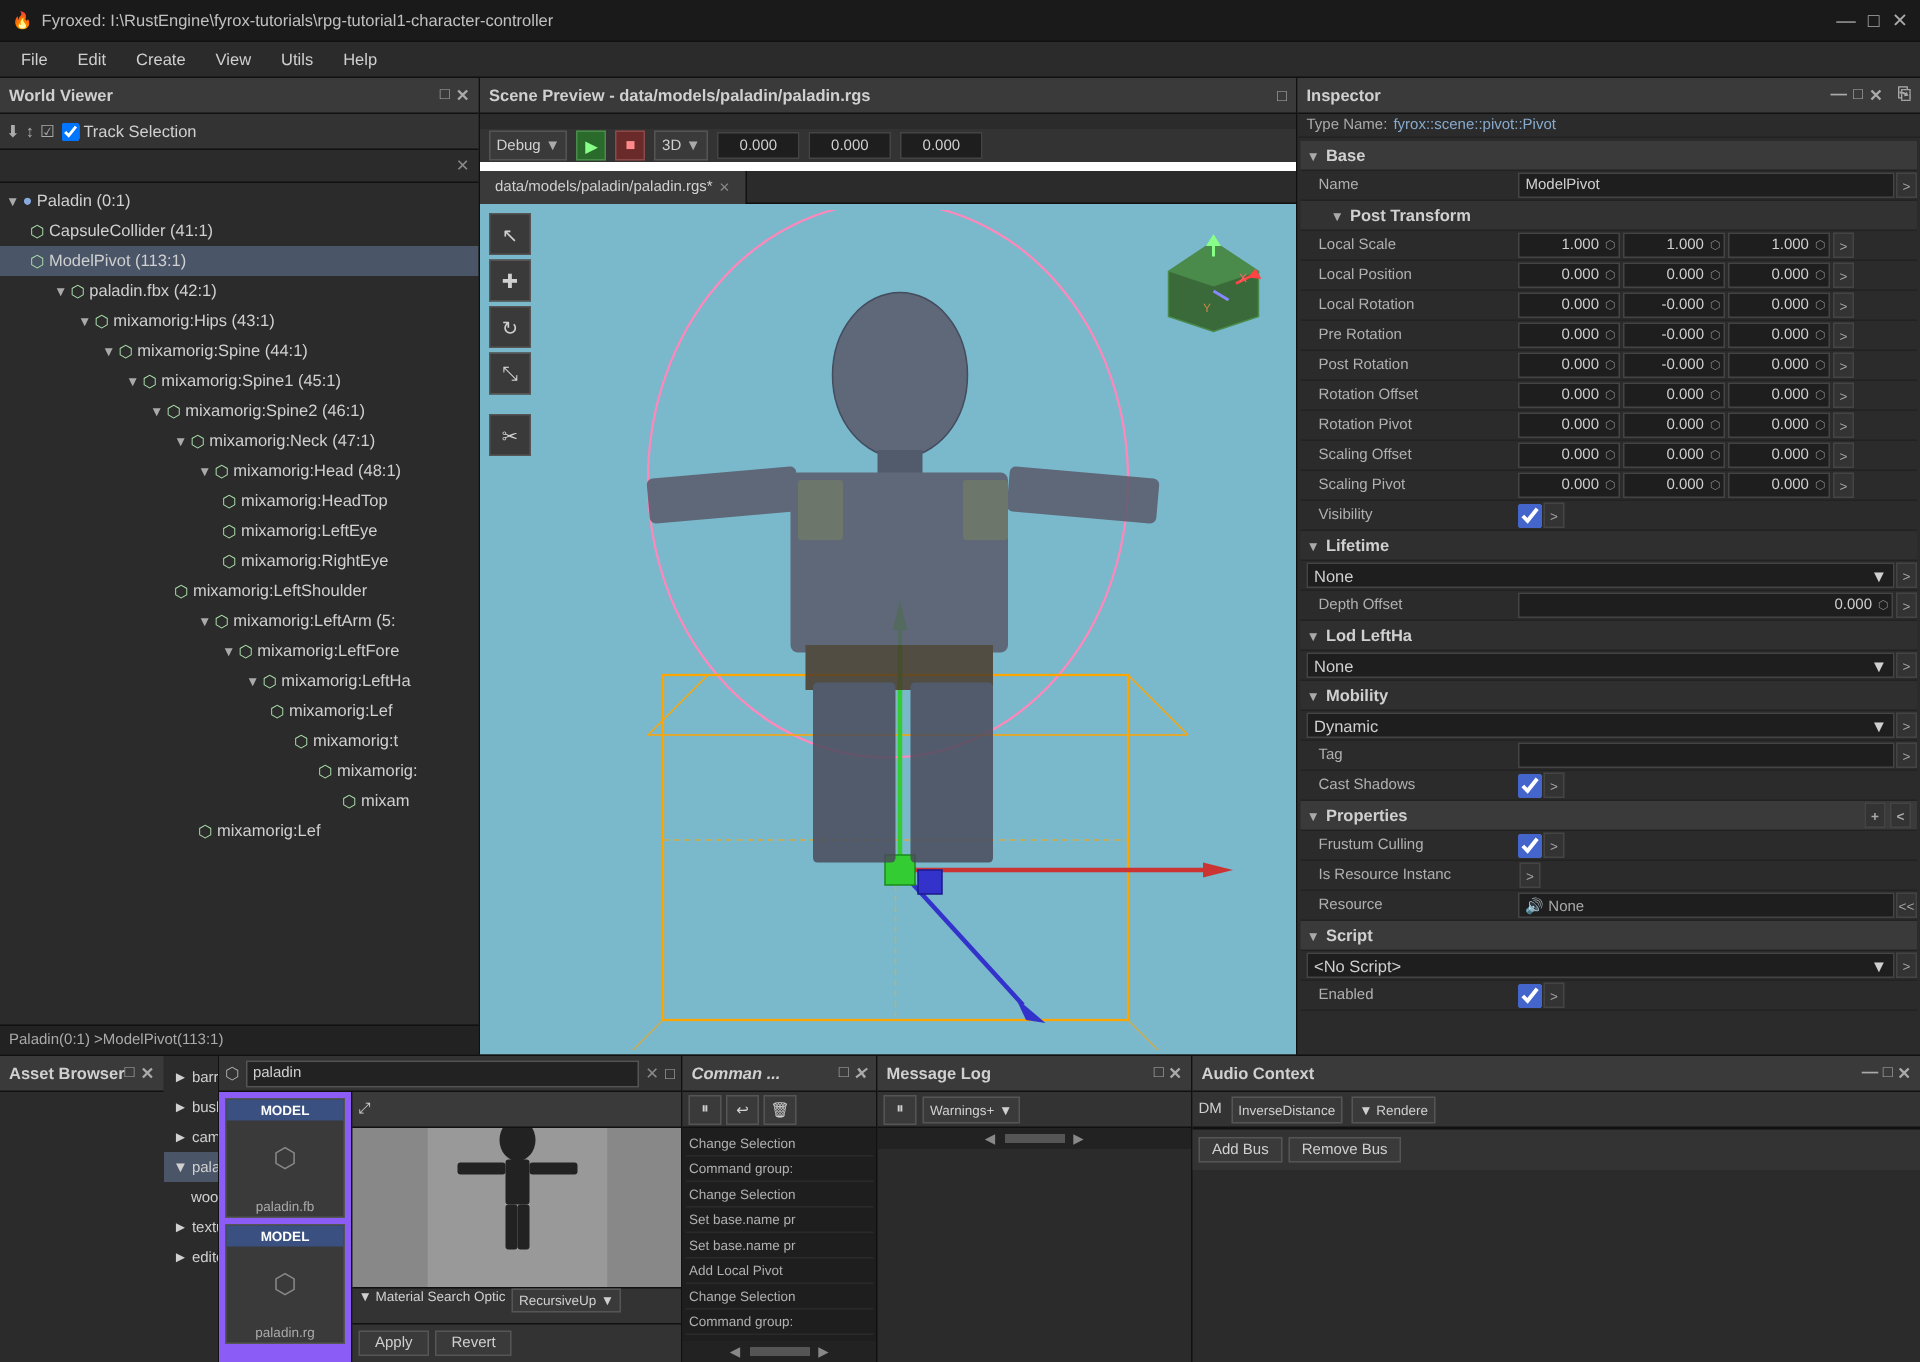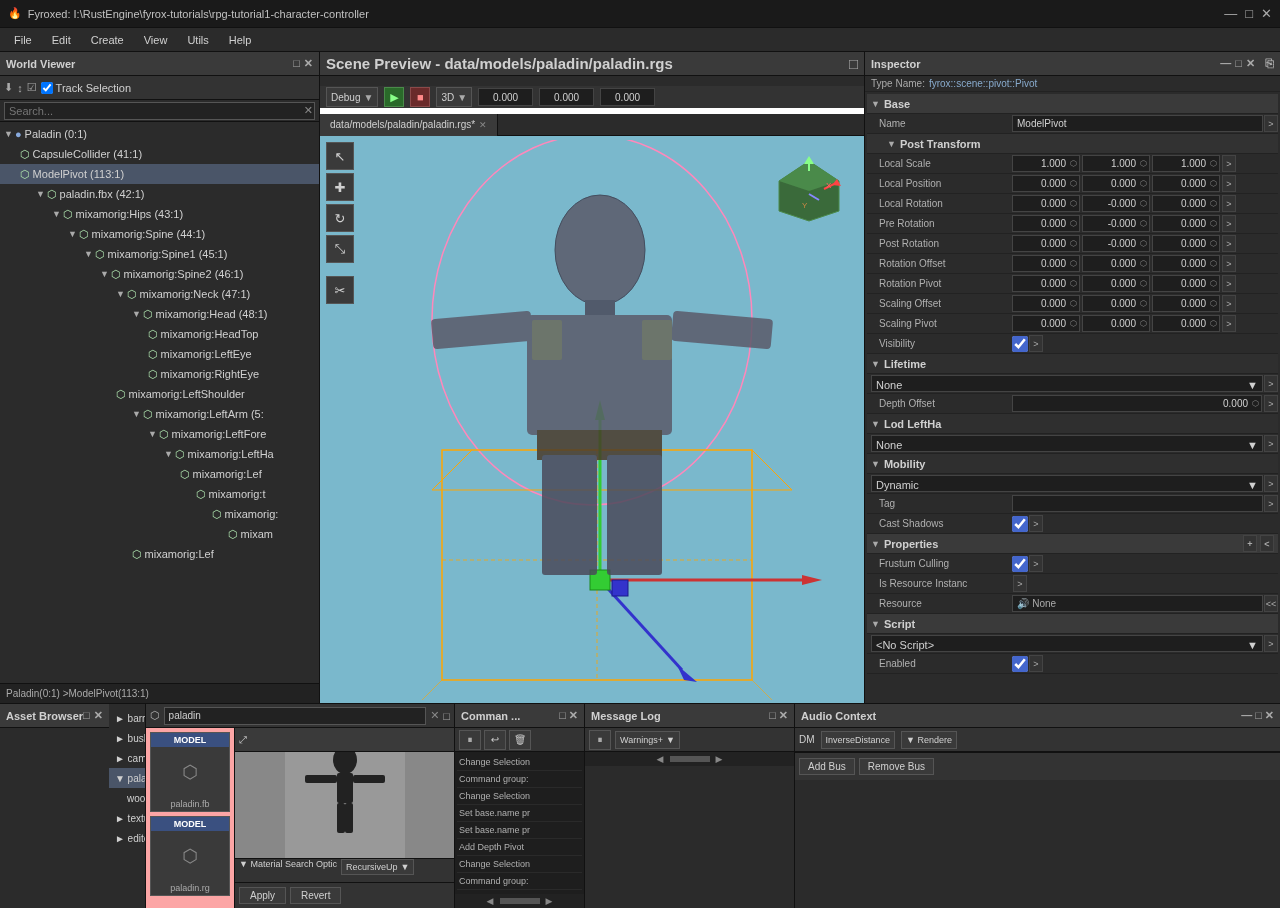--- a/index.html
+++ b/index.html
@@ -133,21 +133,21 @@
       flex-direction: column;
       border-right: 1px solid #111;
     }
     .scene-header {
       background: #3a3a3a;
       height: 24px;
       display: flex;
       align-items: center;
       padding: 0 6px;
       border-bottom: 1px solid #111;
-      font-size: 15px;
+      font-size: 11px;
       font-weight: bold;
     }
     .scene-header .scene-controls { margin-left: auto; display: flex; gap: 4px; align-items: center; }
     .scene-toolbar {
       background: #333;
       height: 28px;
       display: flex;
       align-items: center;
       padding: 0 6px;
       border-bottom: 6px solid #ffffff;
@@ -386,21 +386,21 @@
       font-size: 10px;
     }
     .ab-grid {
       flex: 1;
       display: flex;
       flex-wrap: wrap;
       align-content: flex-start;
       padding: 4px;
       gap: 4px;
       overflow-y: auto;
-      background: #fca5a5;
+      background: #8b5cf6;
     }
     .ab-thumb {
       width: 80px;
       height: 80px;
       background: #3a3a3a;
       border: 1px solid #555;
       display: flex;
       flex-direction: column;
       align-items: center;
       justify-content: center;
@@ -474,20 +474,21 @@
     .cmd-header {
       background: #3a3a3a;
       height: 24px;
       display: flex;
       align-items: center;
       padding: 0 6px;
       border-bottom: 1px solid #111;
       font-size: 11px;
       font-weight: bold;
       gap: 4px;
+      font-style: italic;
     }
     .cmd-toolbar {
       background: #333;
       height: 24px;
       display: flex;
       align-items: center;
       padding: 0 4px;
       border-bottom: 1px solid #111;
       gap: 3px;
     }
@@ -719,21 +720,20 @@
     <div class="toolbar-row">
       <span style="cursor:pointer;color:#aaa;">⬇</span>
       <span style="cursor:pointer;color:#aaa;">↕</span>
       <span style="cursor:pointer;color:#aaa;">☑</span>
       <div class="track-sel">
         <input type="checkbox" checked="" style="width: 12px; height: 12px;">
         <span>Track Selection</span>
       </div>
     </div>
     <div class="search-row">
-      <input class="search-input" type="text" placeholder="Search..." style="">
       <span class="search-clear">✕</span>
     </div>
     <div class="tree-area">
 
       <div class="tree-item" style="padding-left:4px;">
         <span class="tree-toggle">▼</span>
         <span style="margin-right:3px;color:#88aadd;">●</span>
         <span>Paladin (0:1)</span>
       </div>
       <div class="tree-item" style="padding-left:20px;">
@@ -1391,21 +1391,21 @@
       <div class="cmd-btn">⏸</div>
       <div class="cmd-btn">↩</div>
       <div class="cmd-btn">🗑</div>
     </div>
     <div class="cmd-list">
       <div class="cmd-entry">Change Selection</div>
       <div class="cmd-entry">Command group:</div>
       <div class="cmd-entry">Change Selection</div>
       <div class="cmd-entry">Set base.name pr</div>
       <div class="cmd-entry">Set base.name pr</div>
-      <div class="cmd-entry">Add Depth Pivot</div>
+      <div class="cmd-entry">Add Local Pivot</div>
       <div class="cmd-entry">Change Selection</div>
       <div class="cmd-entry">Command group:</div>
       <div class="cmd-entry">Disp...</div>
     </div>
     <div style="background:#222;height:14px;display:flex;align-items:center;justify-content:center;gap:6px;">
       <span style="cursor:pointer;color:#888;font-size:9px;">◀</span>
       <span style="background:#555;width:40px;height:6px;display:inline-block;"></span>
       <span style="cursor:pointer;color:#888;font-size:9px;">▶</span>
     </div>
   </div>

